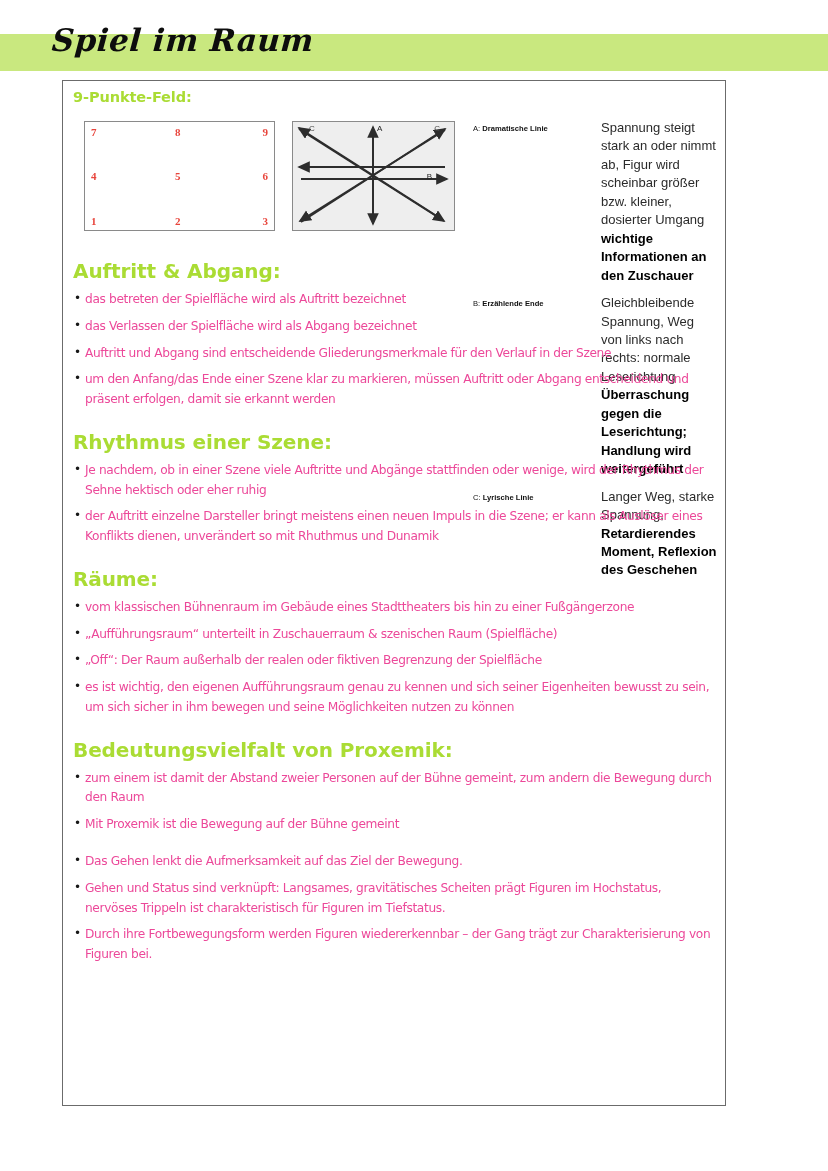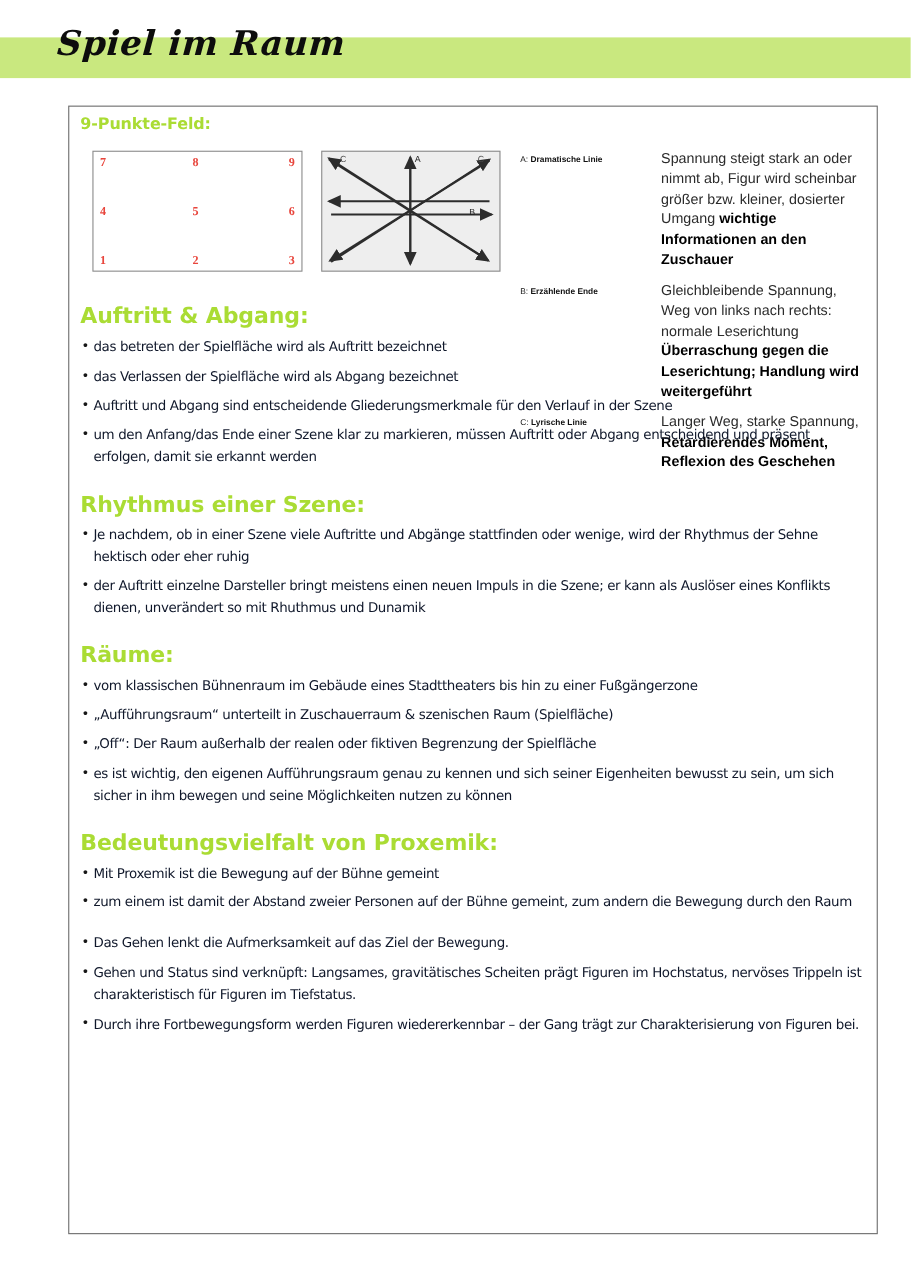--- a/index.html
+++ b/index.html
@@ -36,22 +36,22 @@
     color: #0d0d0d;
     white-space: nowrap;
     z-index: 3;
     transform: skewX(-4deg);
   }
 
   
   .sheet {
     position: absolute;
     left: 62px;
-    top: 96px;
-    width: 736px;
+    top: 80px;
+    width: 664px;
     height: 1026px;
     border: 1.5px solid #6b6b6b;
     box-sizing: border-box;
     background: #ffffff;
     padding-left: 28px;
   }
 
   .inner {
     position: absolute;
     left: 10px;
@@ -169,21 +169,21 @@
     margin: 7px 0 0 0;
     padding: 0;
   }
   ul.bullets li {
     position: relative;
     padding-left: 12px;
     margin-bottom: 7px;
     font-family: "DejaVu Sans", sans-serif;
     font-size: 12.2px;
     line-height: 1.62;
-    color: #0f172a;
+    color: #ec4899;
     letter-spacing: -0.35px;
   }
   ul.bullets li::before {
     content: "\2022";
     position: absolute;
     left: 1px;
     top: -1px;
     font-size: 12px;
     color: #171717;
   }
@@ -287,22 +287,22 @@
         <li>vom klassischen Bühnenraum im Gebäude eines Stadttheaters bis hin zu einer Fußgängerzone</li>
         <li>„Aufführungsraum“ unterteilt in Zuschauerraum &amp; szenischen Raum (Spielfläche)</li>
         <li>„Off“: Der Raum außerhalb der realen oder fiktiven Begrenzung der Spielfläche</li>
         <li>es ist wichtig, den eigenen Aufführungsraum genau zu kennen und sich seiner Eigenheiten bewusst zu sein, um sich sicher in ihm bewegen und seine Möglichkeiten nutzen zu können</li>
       </ul>
     </div>
 
     <div class="section">
       <h2 class="section-title sub">Bedeutungsvielfalt von Proxemik:</h2>
       <ul class="bullets">
+        <li>zum einem ist damit der Abstand zweier Personen auf der Bühne gemeint, zum andern die Bewegung durch den Raum</li>
         <li>Mit Proxemik ist die Bewegung auf der Bühne gemeint</li>
-        <li>zum einem ist damit der Abstand zweier Personen auf der Bühne gemeint, zum andern die Bewegung durch den Raum</li>
       </ul>
     </div>
 
     <div class="section tight">
       <ul class="bullets">
         <li>Das Gehen lenkt die Aufmerksamkeit auf das Ziel der Bewegung.</li>
         <li>Gehen und Status sind verknüpft: Langsames, gravitätisches Scheiten prägt Figuren im Hochstatus, nervöses Trippeln ist charakteristisch für Figuren im Tiefstatus.</li>
         <li>Durch ihre Fortbewegungsform werden Figuren wiedererkennbar – der Gang trägt zur Charakterisierung von Figuren bei.</li>
       </ul>
     </div>

